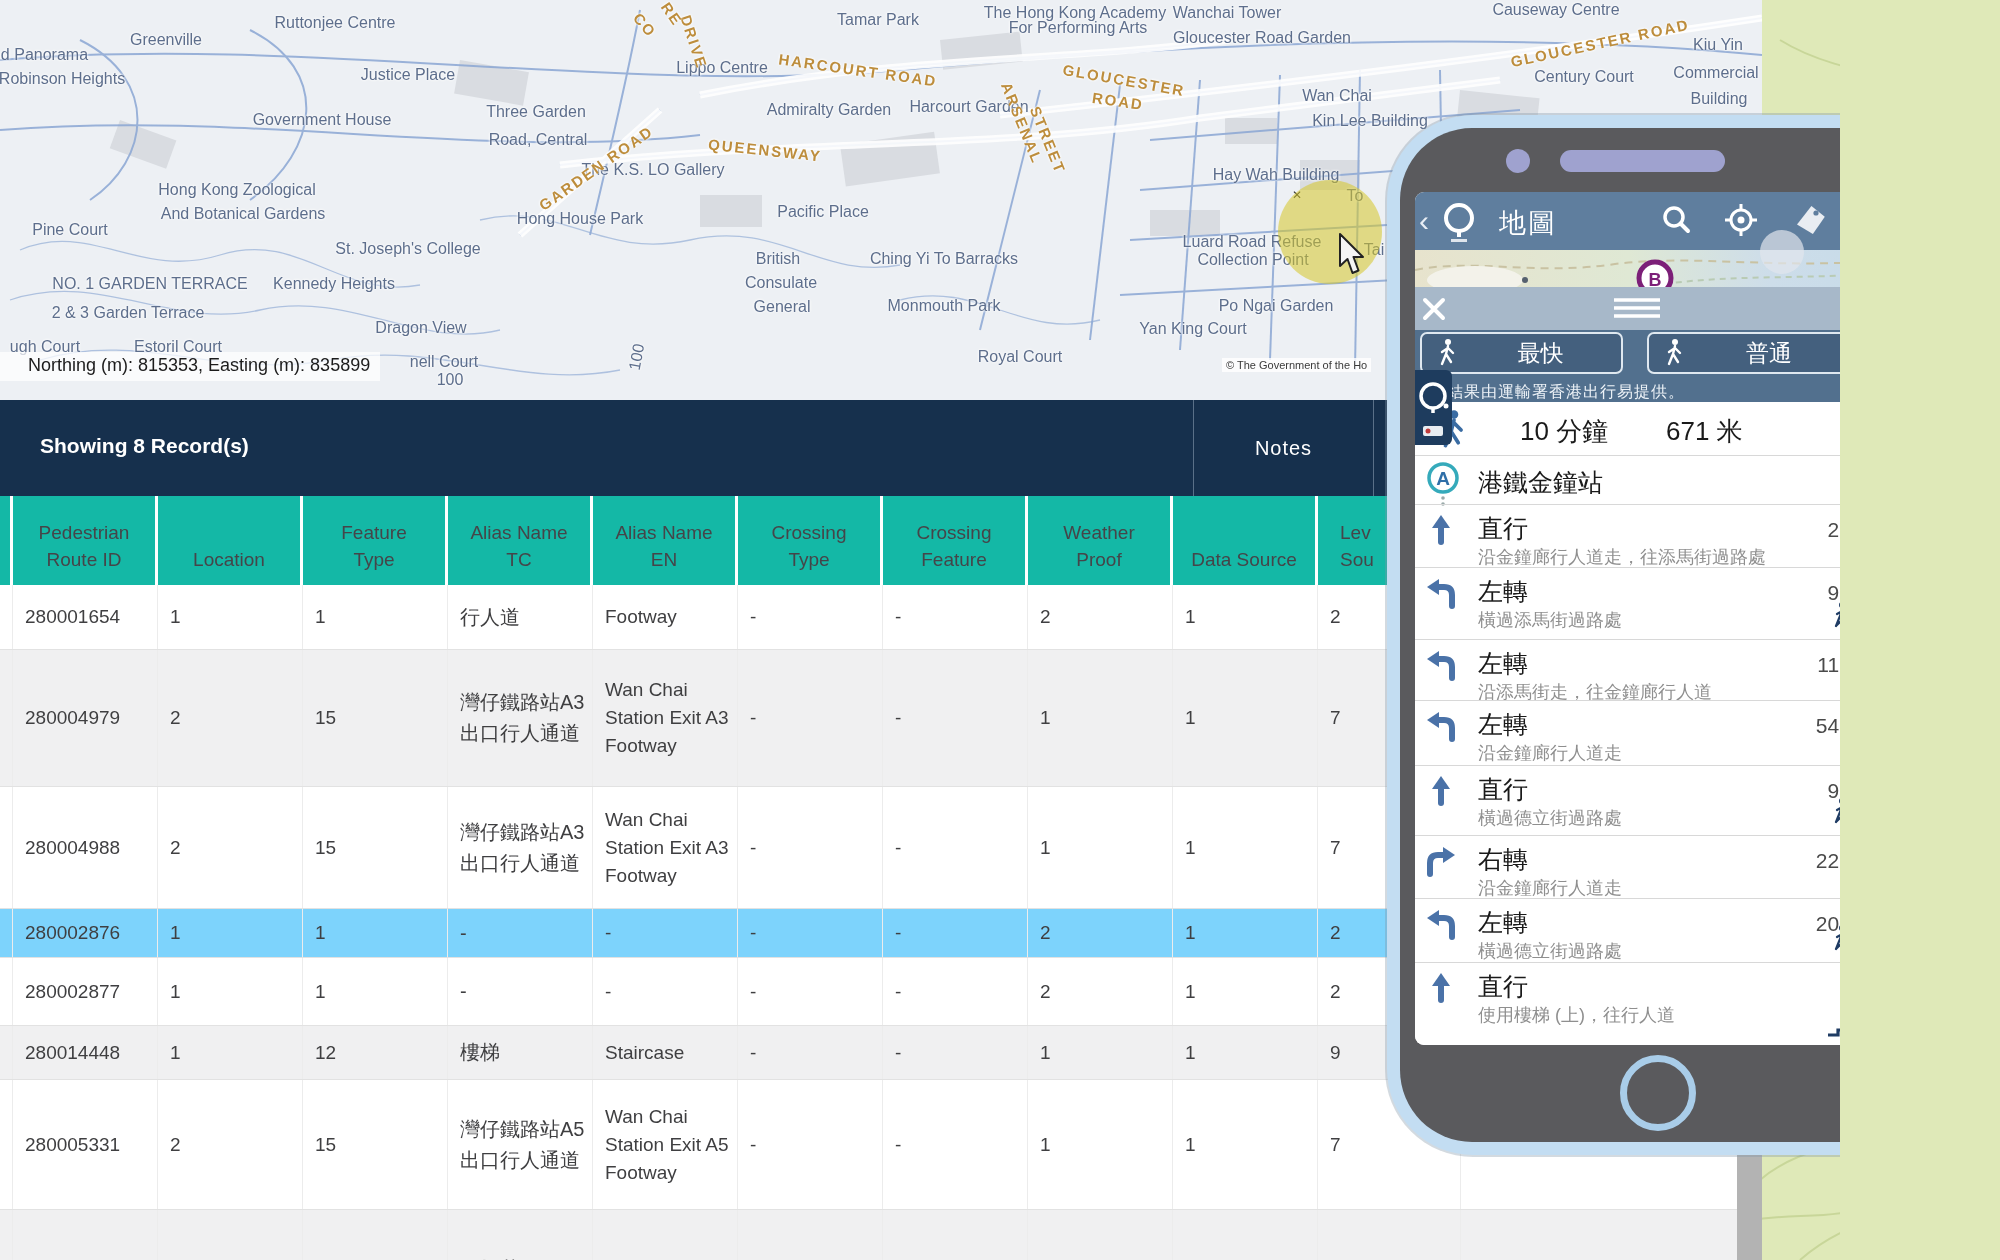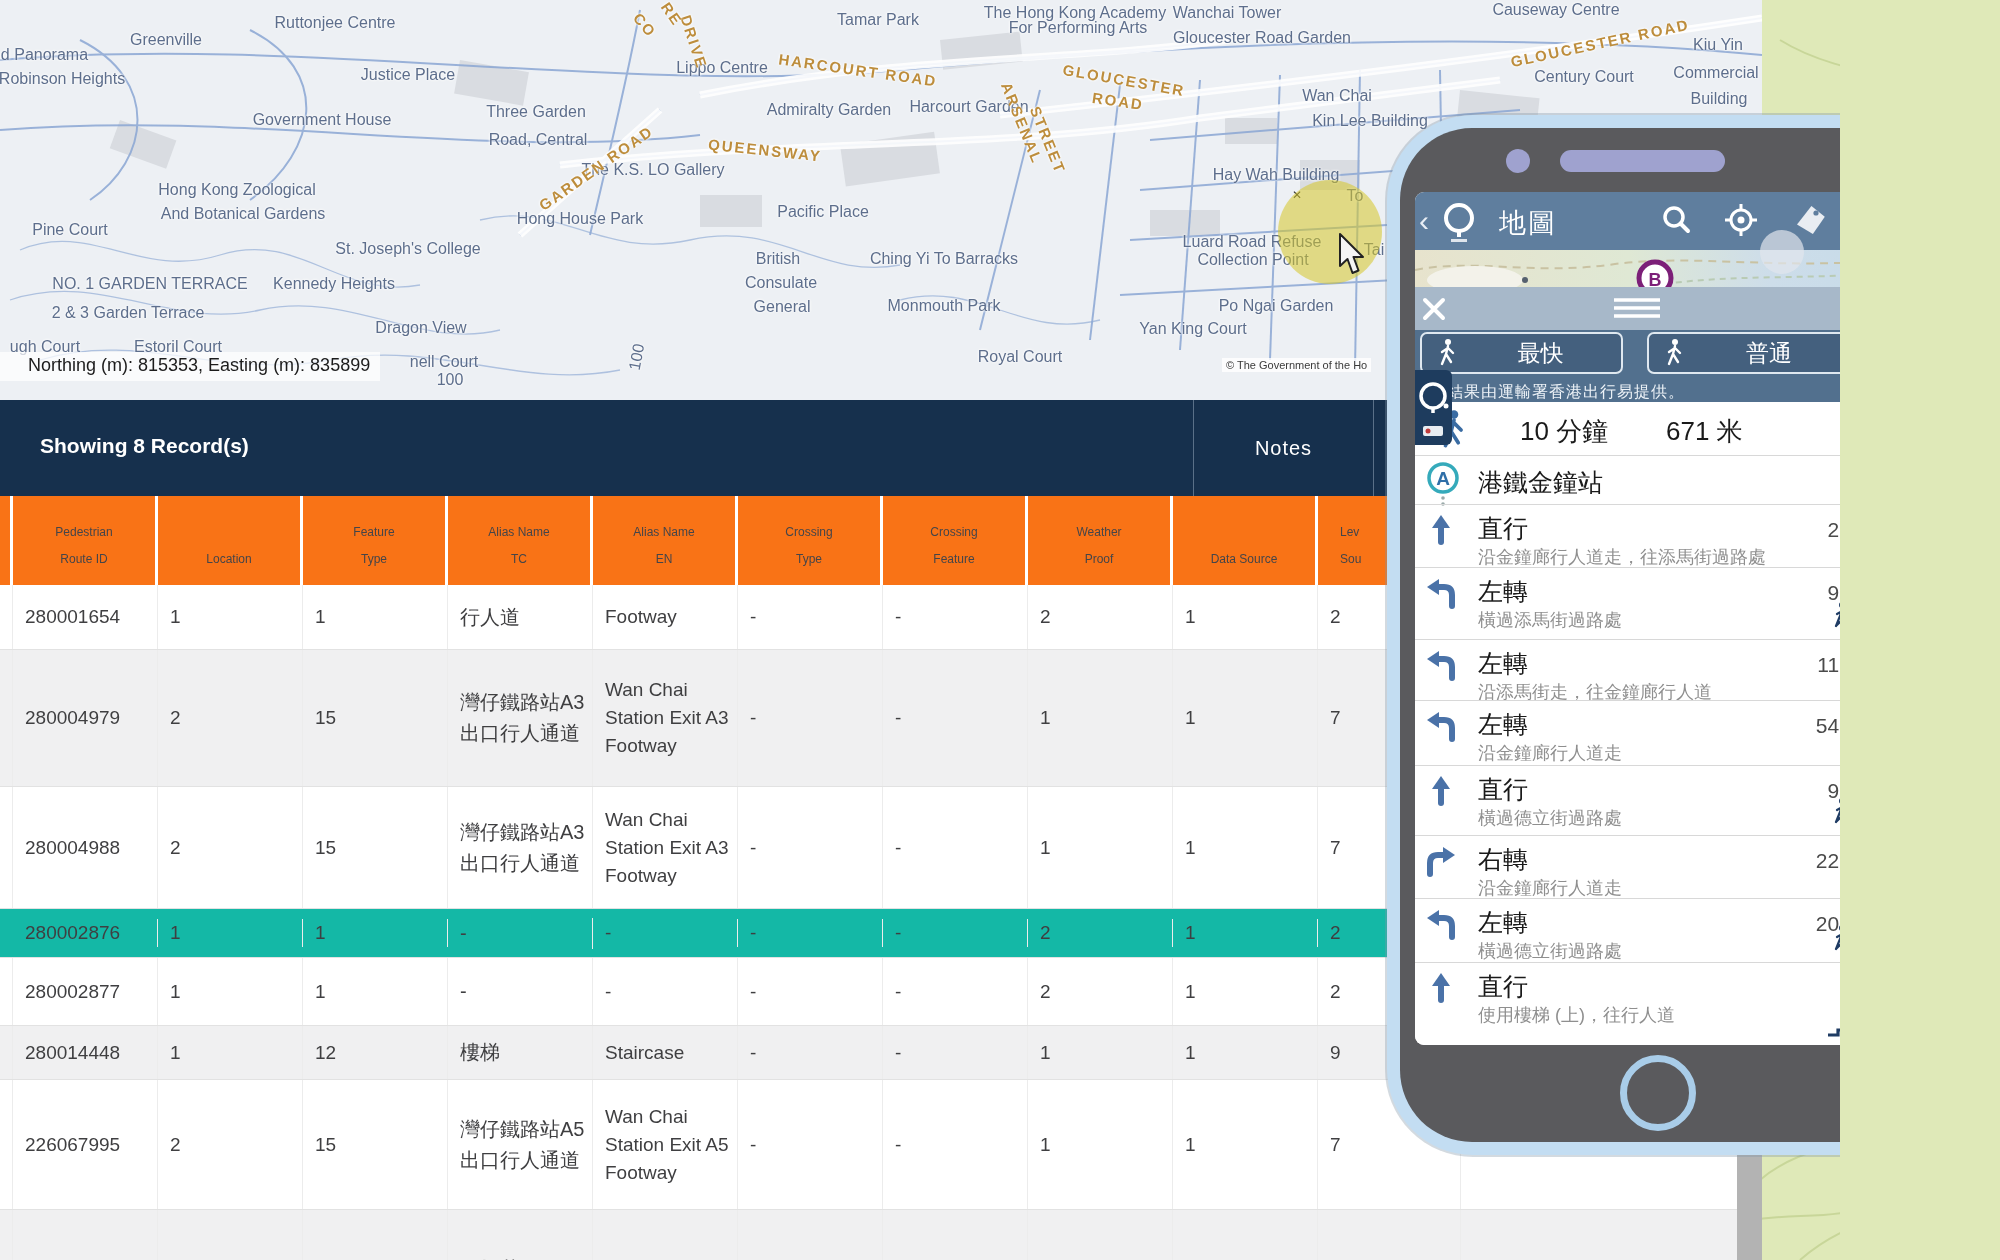--- a/index.html
+++ b/index.html
@@ -21,21 +21,21 @@
                     background:rgba(213,198,40,.55);z-index:5;}
   .cursor{position:absolute;left:1338px;top:232px;z-index:7;}
   
   .table-pane{position:absolute;left:0;top:400px;width:1737px;height:860px;background:#fff;z-index:1;overflow:hidden;}
   .records-bar{position:relative;height:96px;background:#16304d;color:#fff;}
   .records-title{position:absolute;left:40px;top:34px;font-size:21px;font-weight:bold;}
   .notes-cell{position:absolute;left:1193px;top:0;width:179px;height:96px;
               border-left:1px solid #5a7088;border-right:1px solid #5a7088;
               display:flex;align-items:center;justify-content:center;font-size:20px;letter-spacing:1px;}
   .thead{display:flex;height:89px;background:#fff;}
-  .th{background:#f97316;border-right:3px solid #fff;color:#454549;font-size:12px;line-height:27px;
+  .th{background:#14b8a6;border-right:3px solid #fff;color:#454549;font-size:19px;line-height:27px;
       display:flex;align-items:flex-end;justify-content:center;text-align:center;
       padding-bottom:12px;box-sizing:border-box;white-space:pre-line;}
   .th.left{justify-content:flex-start;text-align:left;padding-left:22px;}
   .tbody .tr{display:flex;border-bottom:1px solid #e2e2e2;box-sizing:border-box;}
   .td{box-sizing:border-box;border-right:1px solid #ececec;padding-left:12px;
       display:flex;flex-direction:column;justify-content:center;
       font-size:19px;color:#3f3f41;line-height:28px;white-space:pre-line;}
   .td.cjk{font-size:20px;line-height:31px;}
   .page-scrollbar{position:absolute;left:1737px;top:400px;width:25px;height:860px;background:#b3b3b3;z-index:1;}
   
@@ -290,21 +290,21 @@
           <div class="td" style="flex: 0 0 145px;">Wan Chai
 Station Exit A3
 Footway</div>
           <div class="td" style="flex: 0 0 145px;">-</div>
           <div class="td" style="flex: 0 0 145px;">-</div>
           <div class="td" style="flex: 0 0 145px;">1</div>
           <div class="td" style="flex: 0 0 145px;">1</div>
           <div class="td" style="flex: 0 0 143px;">7</div>
           <div class="td" style="flex: 1 1 0%; border: none;"></div>
         </div>
-        <div class="tr" style="height: 49px; background: #14b8a6; align-items: center;">
+        <div class="tr" style="height: 49px; background: #7dd3fc;">
           <div class="td" style="flex: 0 0 13px; padding: 0px;"></div>
           <div class="td" style="flex: 0 0 145px;">280002876</div>
           <div class="td" style="flex: 0 0 145px;">1</div>
           <div class="td" style="flex: 0 0 145px;">1</div>
           <div class="td cjk" style="flex: 0 0 145px;">-</div>
           <div class="td" style="flex: 0 0 145px;">-</div>
           <div class="td" style="flex: 0 0 145px;">-</div>
           <div class="td" style="flex: 0 0 145px;">-</div>
           <div class="td" style="flex: 0 0 145px;">2</div>
           <div class="td" style="flex: 0 0 145px;">1</div>
@@ -334,21 +334,21 @@
           <div class="td" style="flex: 0 0 145px;">Staircase</div>
           <div class="td" style="flex: 0 0 145px;">-</div>
           <div class="td" style="flex: 0 0 145px;">-</div>
           <div class="td" style="flex: 0 0 145px;">1</div>
           <div class="td" style="flex: 0 0 145px;">1</div>
           <div class="td" style="flex: 0 0 143px;">9</div>
           <div class="td" style="flex: 1 1 0%; border: none;"></div>
         </div>
         <div class="tr" style="height: 130px; background: rgb(255, 255, 255);">
           <div class="td" style="flex: 0 0 13px; padding: 0px;"></div>
-          <div class="td" style="flex: 0 0 145px;">226067995</div>
+          <div class="td" style="flex: 0 0 145px;">280005331</div>
           <div class="td" style="flex: 0 0 145px;">2</div>
           <div class="td" style="flex: 0 0 145px;">15</div>
           <div class="td cjk" style="flex: 0 0 145px;">灣仔鐵路站A5
 出口行人通道</div>
           <div class="td" style="flex: 0 0 145px;">Wan Chai
 Station Exit A5
 Footway</div>
           <div class="td" style="flex: 0 0 145px;">-</div>
           <div class="td" style="flex: 0 0 145px;">-</div>
           <div class="td" style="flex: 0 0 145px;">1</div>

